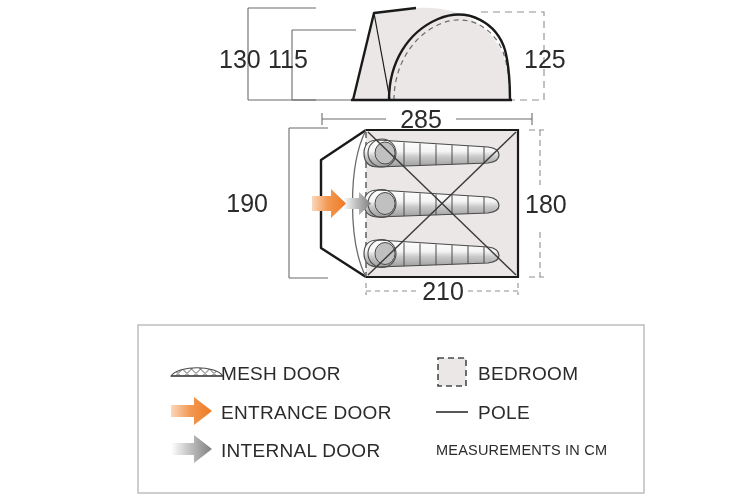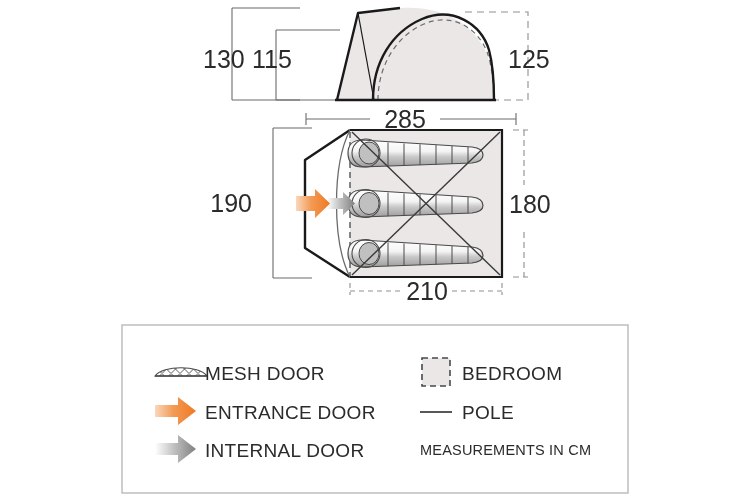--- a/index.html
+++ b/index.html
@@ -9,21 +9,21 @@
   }
   body {
     width: 750px;
     height: 500px;
     font-family: "Liberation Sans", sans-serif;
     overflow: hidden;
     position: relative;
   }
   #stage {
     position: absolute;
-    left: 0;
+    left: 16px;
     top: 0;
     width: 688px;
     height: 500px;
   }
   svg { display: block; }
   .dim-text {
     font-family: "Liberation Sans", sans-serif;
     font-size: 25px;
     fill: #2b2b2b;
   }

